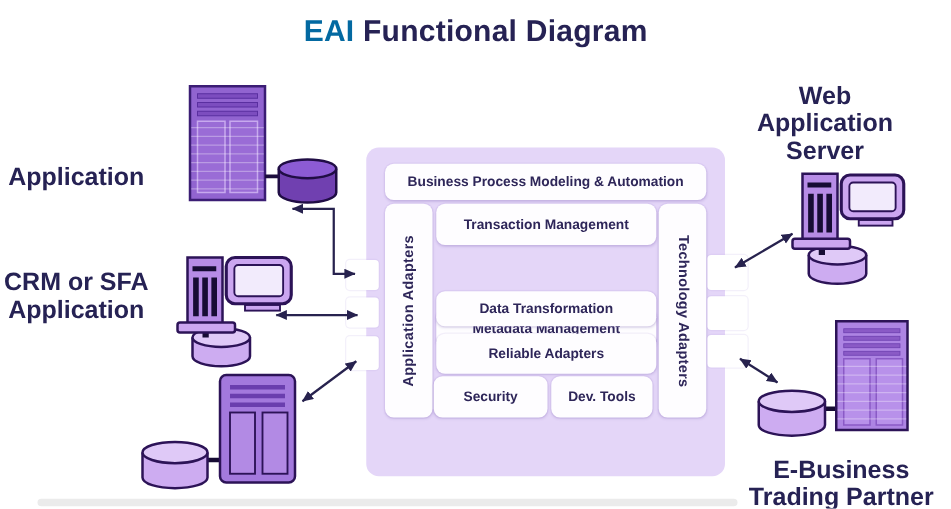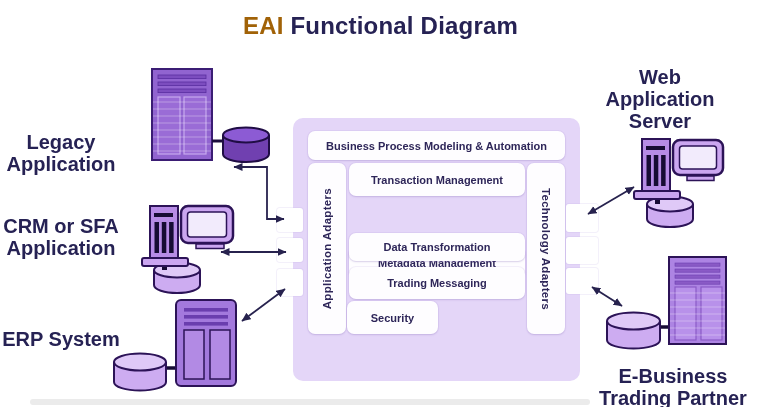--- a/index.html
+++ b/index.html
@@ -6,21 +6,21 @@
   .stage{
     position:relative;width:761px;height:407px;overflow:hidden;background:#ffffff;
     font-family:"Liberation Sans","DejaVu Sans",sans-serif;
   }
   .abs{position:absolute;}
   
   .page-title{
     left:0;top:12px;width:761px;text-align:center;
     font-size:24px;font-weight:800;letter-spacing:.2px;color:#262254;
   }
-  .page-title .accent{color:#a16207;}
+  .page-title .accent{color:#0369a1;}
   
   .node-label{color:#262254;font-weight:800;font-size:20px;line-height:22px;text-align:center;}
   .lbl-legacy{left:0;top:131px;width:122px;}
   .lbl-crm{left:0;top:215px;width:122px;}
   .lbl-erp{left:0;top:328px;width:122px;}
   .lbl-web{left:587px;top:66px;width:146px;}
   .lbl-ebiz{left:585px;top:345px;width:176px;margin-top:20px;}
   
   .panel{
     left:293px;top:118px;width:287px;height:263px;
@@ -61,29 +61,25 @@
 </head>
 <body>
 
 <div class="stage">
 
   <div class="abs page-title">
     <span class="accent">EAI</span><span> Functional Diagram</span>
   </div>
 
   <div class="abs node-label lbl-legacy">
-    <div>Legacy</div>
     <div>Application</div>
   </div>
   <div class="abs node-label lbl-crm">
     <div>CRM or SFA</div>
     <div>Application</div>
-  </div>
-  <div class="abs node-label lbl-erp">
-    <div>ERP System</div>
   </div>
 
   <div class="abs node-label lbl-web">
     <div>Web</div>
     <div>Application</div>
     <div>Server</div>
   </div>
   <div class="abs node-label lbl-ebiz">
     <div>E-Business</div>
     <div>Trading Partner</div>
@@ -93,22 +89,23 @@
   <div class="card topbar">Business Process Modeling &amp; Automation</div>
   <div class="card col-left">
     <span class="vtext-up">Application Adapters</span>
   </div>
   <div class="card col-right">
     <span class="vtext-down">Technology Adapters</span>
   </div>
   <div class="card row1">Transaction Management</div>
   <div class="card row2">Metadata Management</div>
   <div class="card row3">Data Transformation</div>
-  <div class="card row4">Trading Messaging</div>
+  <div class="card row4">Reliable Adapters</div>
   <div class="card row5a">Security</div>
+  <div class="card row5b">Dev. Tools</div>
 
   <div class="stub stub-l1"></div>
   <div class="stub stub-l2"></div>
   <div class="stub stub-l3"></div>
   <div class="stub stub-r1"></div>
   <div class="stub stub-r2"></div>
   <div class="stub stub-r3"></div>
 
   <svg class="abs" style="left:148px;top:66px;" width="126" height="104" viewBox="0 0 126 104">
     <g>

